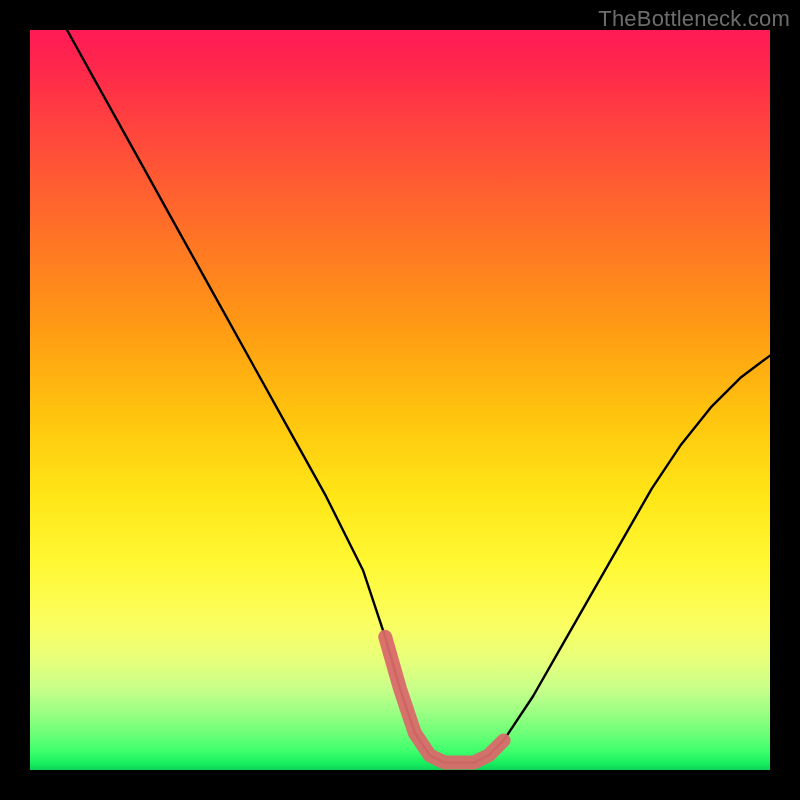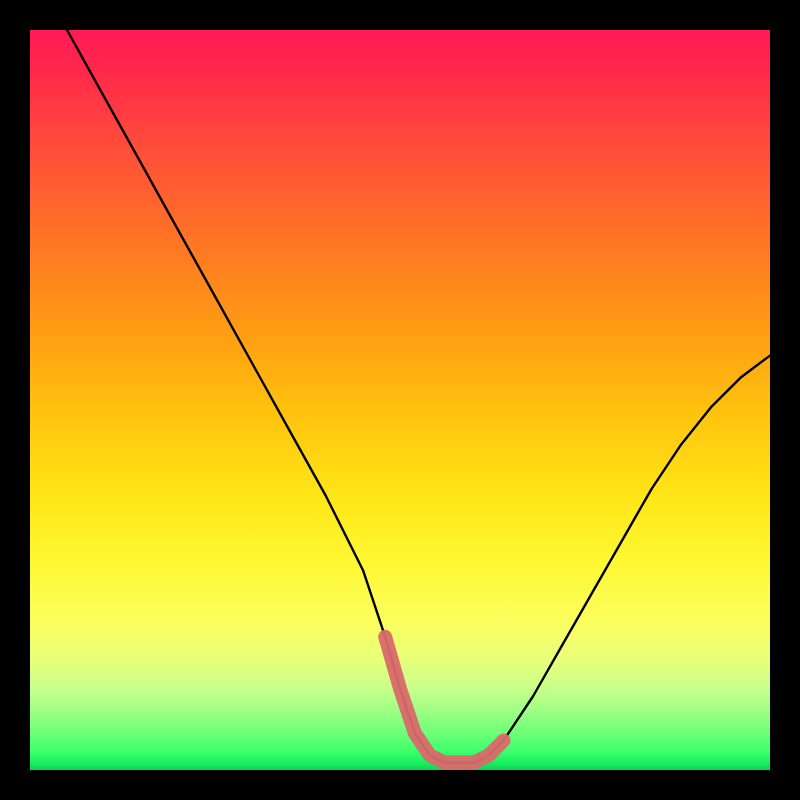--- a/index.html
+++ b/index.html
@@ -63,13 +63,14 @@
 </head>
 <body>
 
 <div class="frame">
   <div class="plot">
     <svg viewBox="0 0 740 740" preserveAspectRatio="none">
       <path id="curve-path" fill="none" stroke="#000" stroke-width="2.4" stroke-linejoin="round" stroke-linecap="round" d="M37.00 0.00 L74.00 66.60 L111.00 133.20 L148.00 199.80 L185.00 266.40 L222.00 333.00 L259.00 399.60 L296.00 466.20 L333.00 540.20 L355.20 606.80 L370.00 658.60 L384.80 703.00 L399.60 725.20 L414.40 732.60 L429.20 732.60 L444.00 732.60 L458.80 725.20 L473.60 710.40 L503.20 666.00 L532.80 614.20 L562.40 562.40 L592.00 510.60 L621.60 458.80 L651.20 414.40 L680.80 377.40 L710.40 347.80 L740.00 325.60"></path>
       <path id="highlight-path" fill="none" stroke="#d96a6a" stroke-width="14" stroke-linejoin="round" stroke-linecap="round" opacity="0.95" d="M355.20 606.80 L370.00 658.60 L384.80 703.00 L399.60 725.20 L414.40 732.60 L429.20 732.60 L444.00 732.60 L458.80 725.20 L473.60 710.40"></path>
     </svg>
   </div>
+  <div class="watermark">TheBottleneck.com</div>
 </div>
 
 </body></html>

